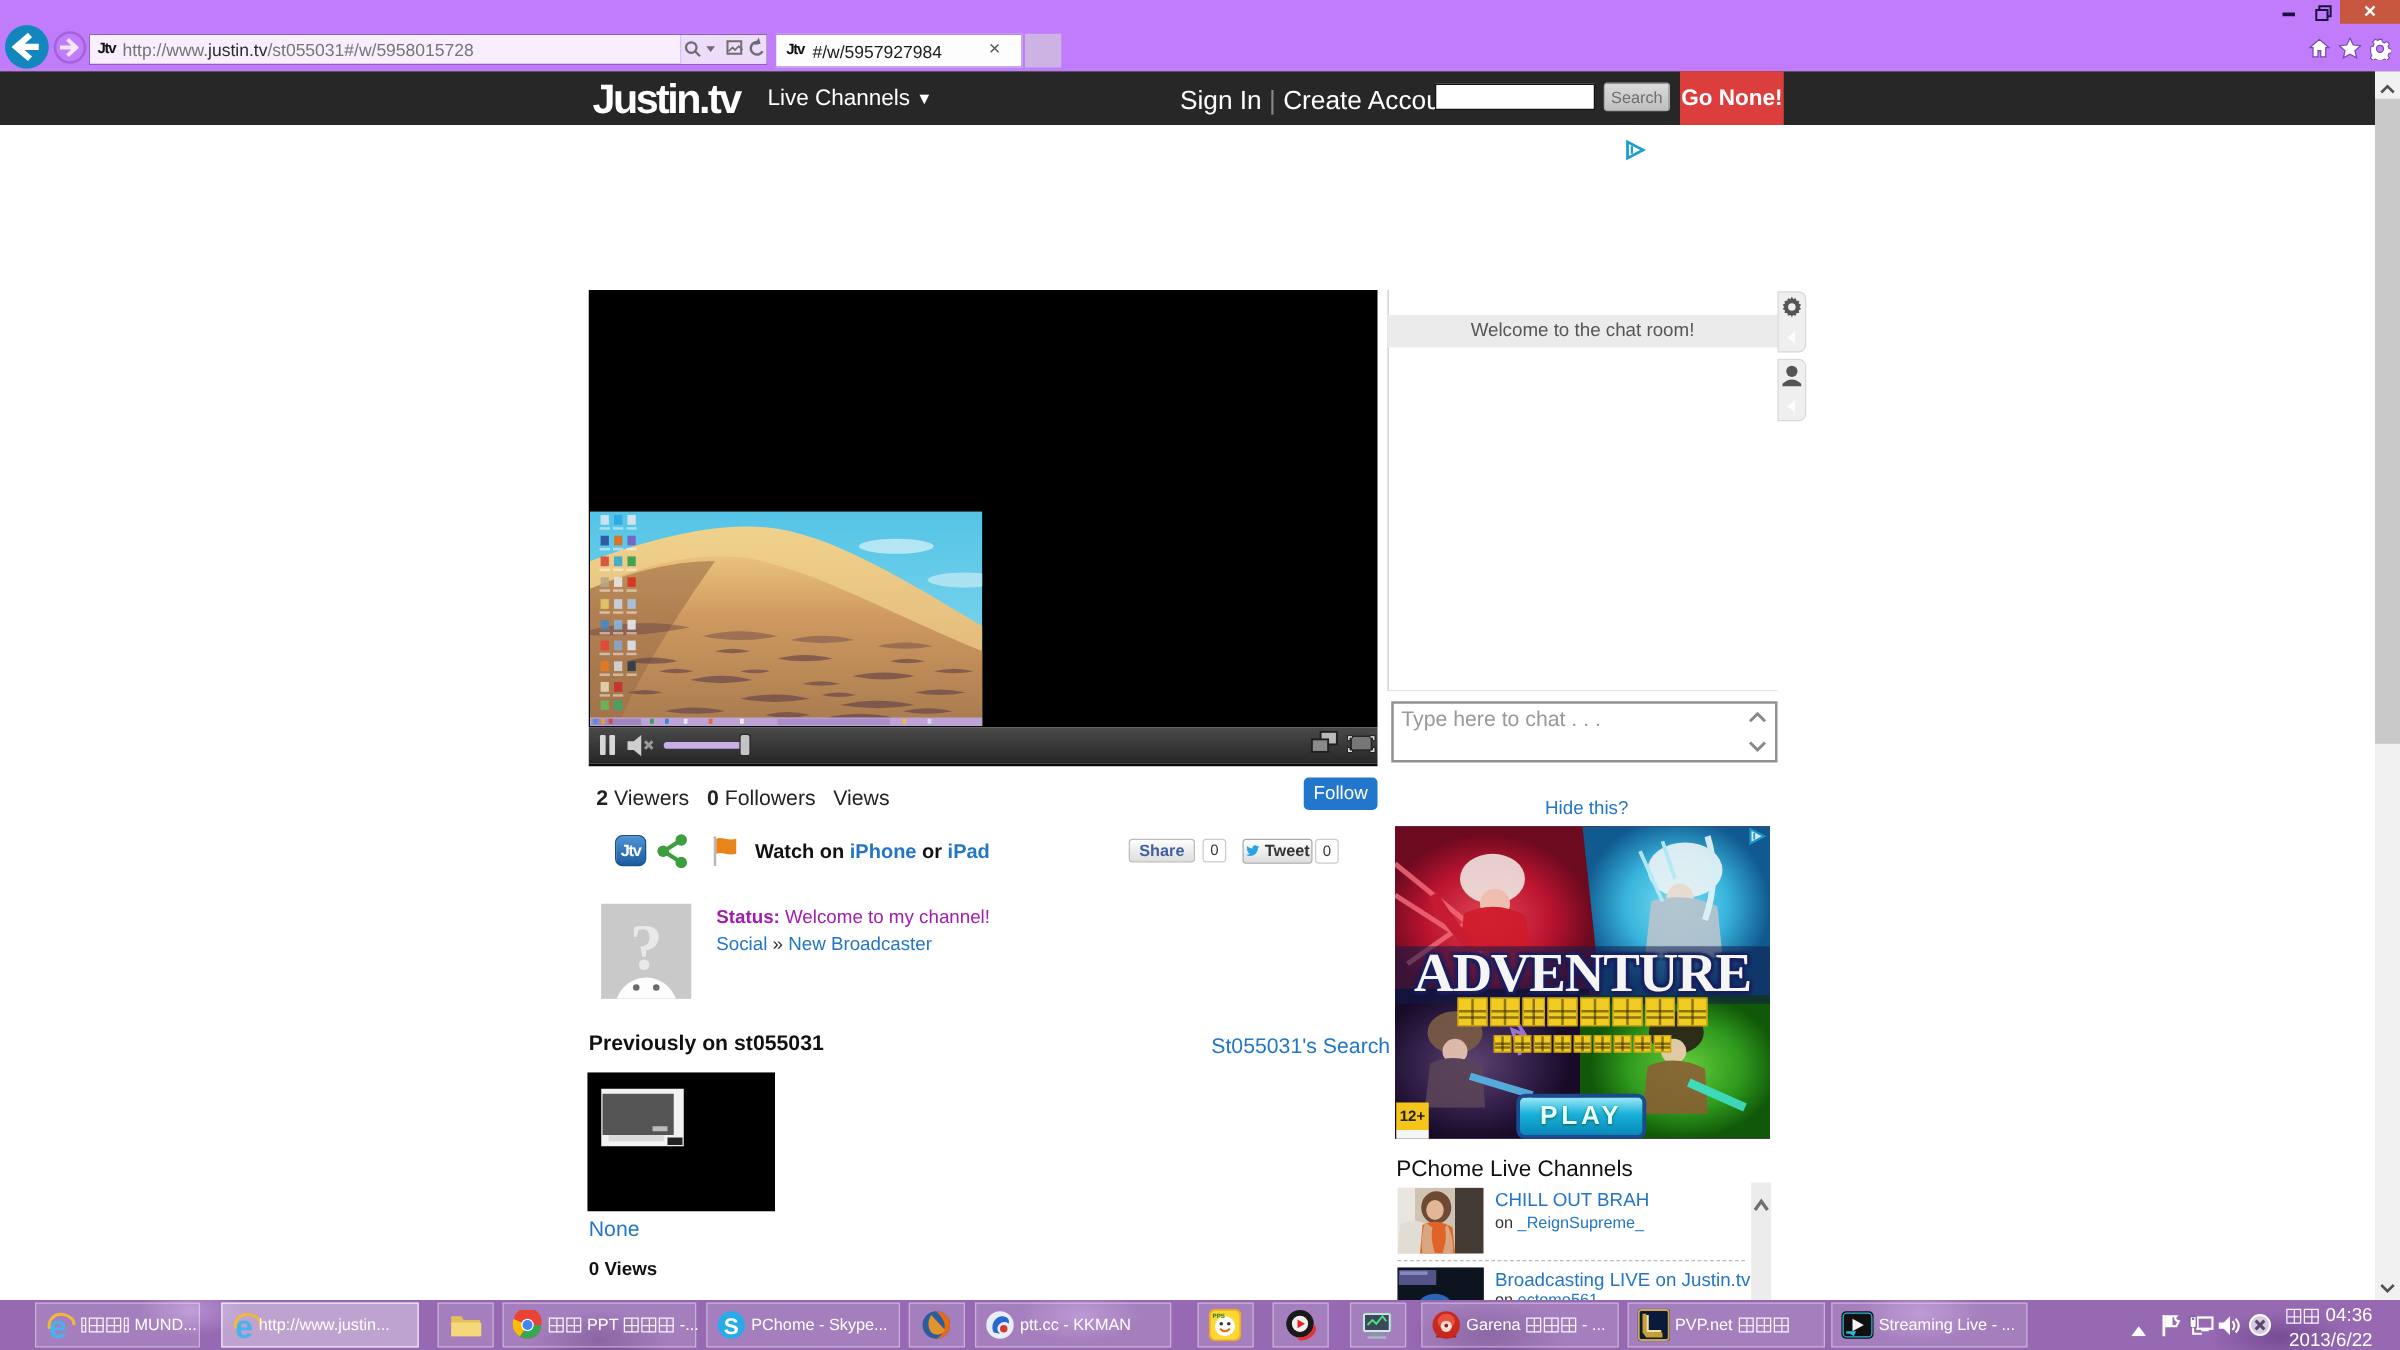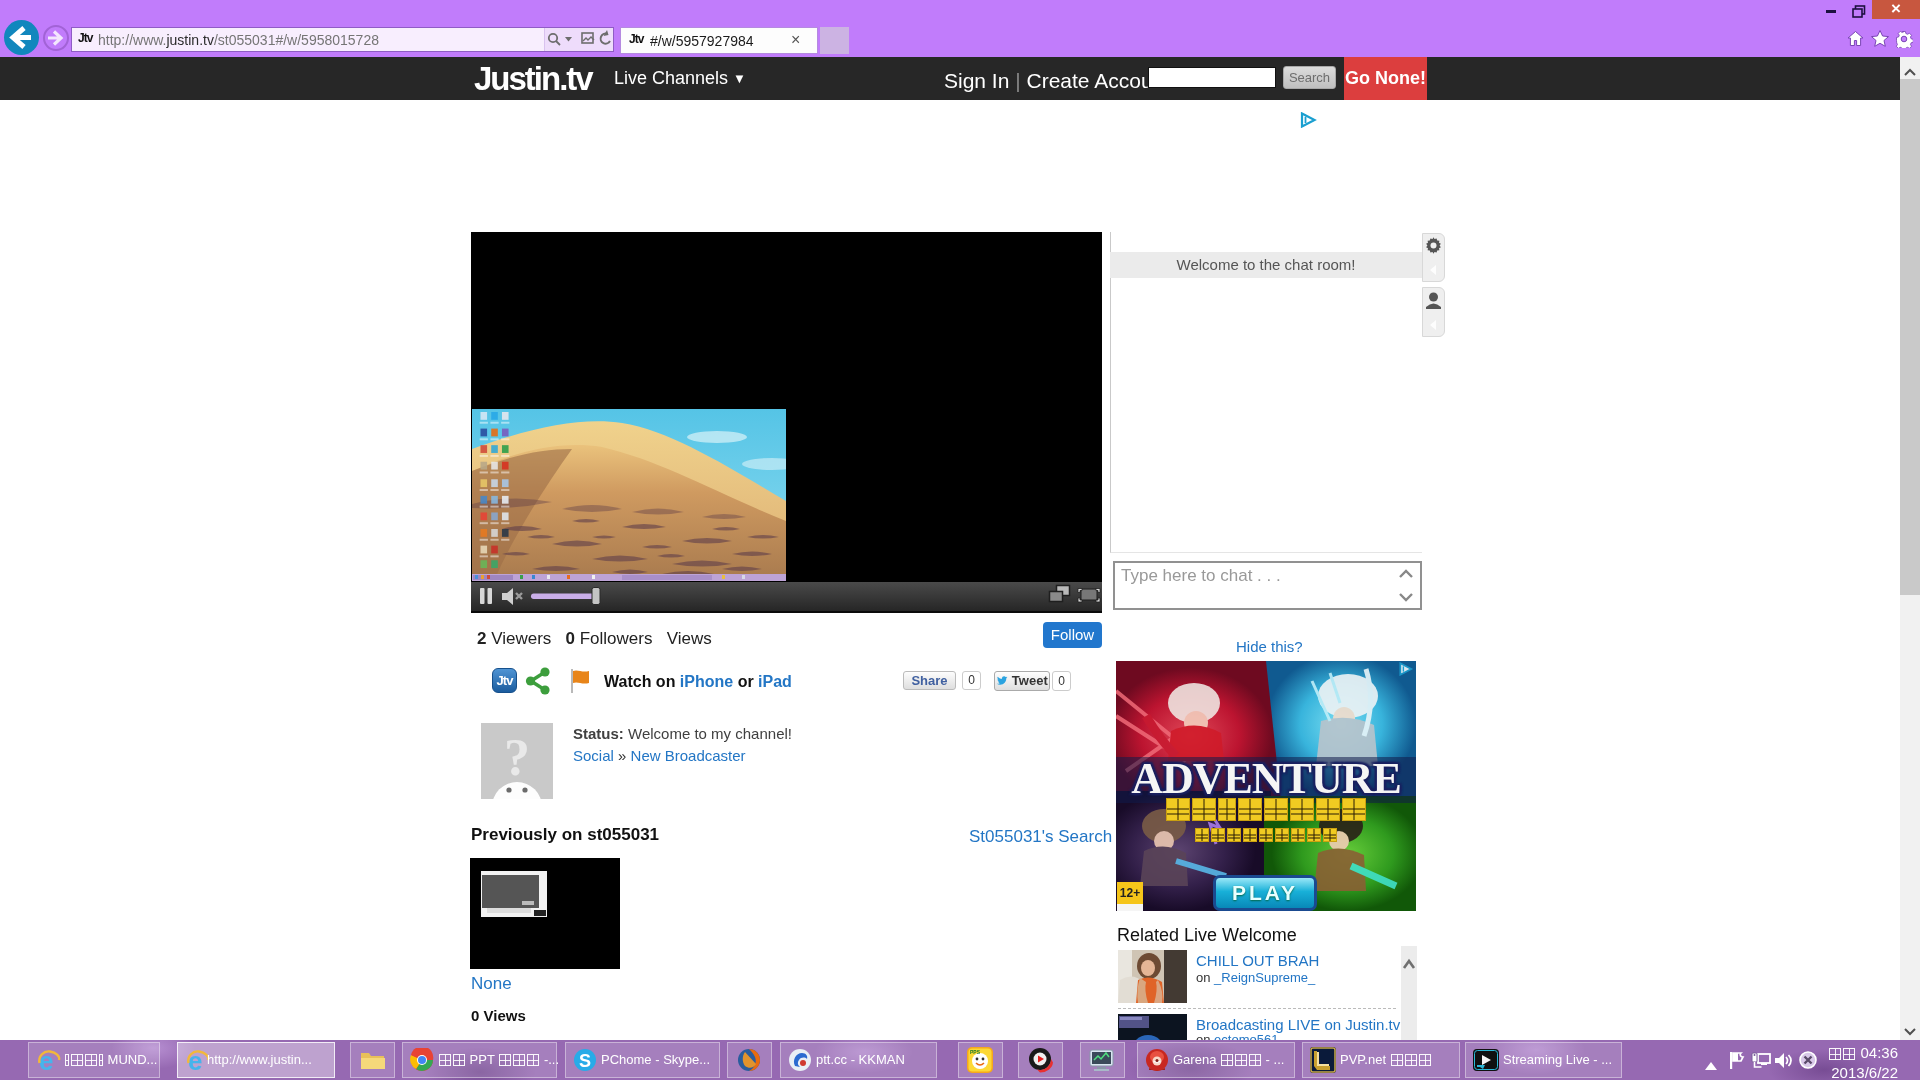--- a/index.html
+++ b/index.html
@@ -47,21 +47,21 @@
 #stats{left:477px;top:629px;font-size:17px;color:#222;}
 #follow{left:1043px;top:622px;width:59px;height:26px;background:#2277cd;border-radius:4px;color:#fff;font-size:15px;text-align:center;line-height:26px;}
 #jtvapp{left:492px;top:668px;width:25px;height:25px;border-radius:6px;background:linear-gradient(#4f94d4,#1b5c9e);border:1px solid #16508c;color:#fff;font-weight:bold;font-size:13px;text-align:center;line-height:24px;letter-spacing:-1px;}
 #watchon{left:604px;top:673px;font-size:16px;font-weight:bold;color:#111;}
 #watchon a{color:#2376c5;}
 #sharebtn{left:903px;top:671px;width:53px;height:19px;background:linear-gradient(#fdfdfd,#dedede);border:1px solid #bbb;border-radius:3px;font-size:13px;font-weight:bold;color:#4060a0;text-align:center;line-height:17px;}
 #sharecnt{left:962px;top:671px;width:19px;height:19px;border:1px solid #ccc;border-radius:3px;font-size:12px;color:#333;text-align:center;line-height:17px;}
 #tweetbtn{left:994px;top:671px;width:56px;height:20px;background:linear-gradient(#fefefe,#dedede);border:1px solid #aaa;border-radius:3px;font-size:13px;font-weight:bold;color:#333;text-align:center;line-height:18px;}
 #tweetcnt{left:1052px;top:671px;width:19px;height:20px;border:1px solid #ccc;border-radius:3px;font-size:12px;color:#333;text-align:center;line-height:18px;}
 #avatar{left:481px;top:723px;width:72px;height:76px;background:#c9c9c9;overflow:hidden;}
-#statusln{left:573px;top:725px;font-size:15px;color:#404040;}
+#statusln{left:573px;top:725px;font-size:15px;color:#a21caf;}
 #socialln{left:573px;top:747px;font-size:15px;color:#333;}
 a.lnk{color:#2376c5;text-decoration:none;}
 #prevhead{left:471px;top:825px;font-size:17px;font-weight:bold;color:#111;}
 #vidslnk{left:969px;top:827px;font-size:17px;}
 #prevthumb{left:470px;top:858px;width:150px;height:111px;background:#000;overflow:hidden;}
 #nonelnk{left:471px;top:974px;font-size:17px;}
 #zeroviews{left:471px;top:1007px;font-size:15px;font-weight:bold;color:#111;}
 
 
 #chatbox{left:1110px;top:232px;width:312px;height:321px;background:#fff;border-left:1px solid #c9c9c9;border-bottom:1px solid #e5e5e5;}
@@ -490,21 +490,21 @@
   <div class="abs" id="adch2">
     <svg width="16" height="14" viewBox="0 0 17 16">
         <path d="M2 1.5 L14.5 8 L2 14.5 Z" fill="#fff" opacity="0.85" stroke="#1a9fd0" stroke-width="2"></path>
         <path d="M5.5 5 v6" stroke="#1a9fd0" stroke-width="1.6"></path>
       </svg>
   </div>
   <div class="abs" id="playbtn">PLAY</div>
   <div class="abs" id="badge12">12+</div>
   <div class="abs" id="badge12b"></div>
 
-  <div class="abs" id="relhead">Related Live Welcome</div>
+  <div class="abs" id="relhead">PChome Live Channels</div>
   <div class="abs" id="relthumb1">
     <svg width="69" height="53" viewBox="0 0 69 53">
       <rect width="69" height="53" fill="#cfc4b4"></rect>
       <rect x="0" y="0" width="14" height="53" fill="#e9e6df"></rect>
       <rect x="46" y="0" width="23" height="53" fill="#433a33"></rect>
       <path d="M2 30 Q14 22 26 32 L26 53 L0 53 Z" fill="#e2ddd4"></path>
       <ellipse cx="31" cy="16" rx="12" ry="13" fill="#6d4a33"></ellipse>
       <ellipse cx="30" cy="18" rx="7" ry="8" fill="#e4b596"></ellipse>
       <path d="M20 30 Q31 24 44 32 L46 53 L18 53 Z" fill="#e06428"></path>
       <path d="M22 28 Q18 40 20 53 L30 53 Q26 40 28 32 Z" fill="#d9a77f"></path>

